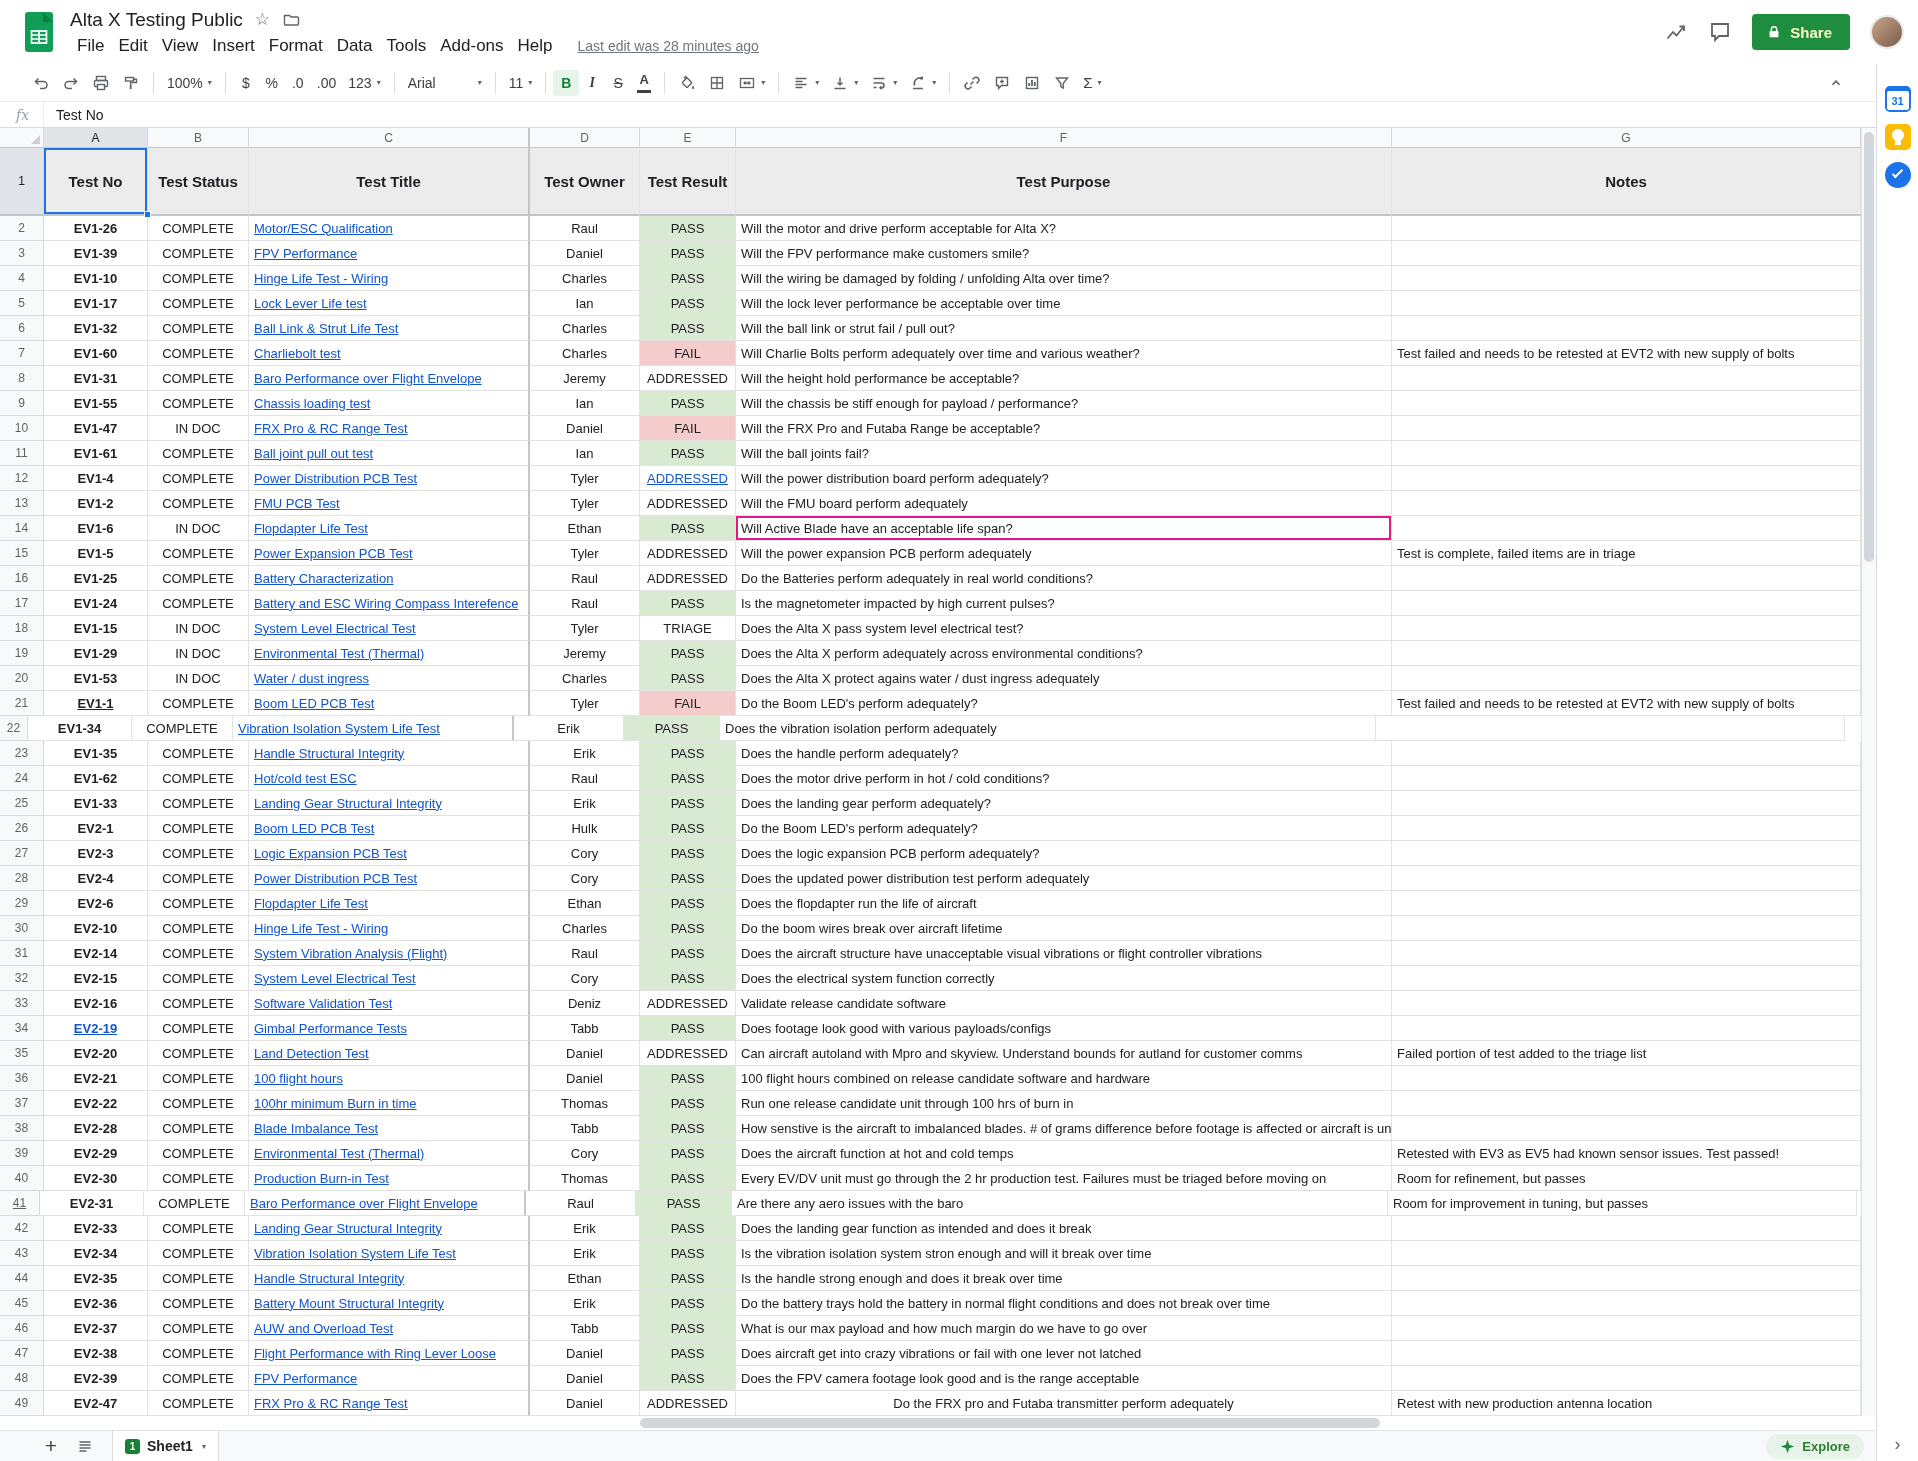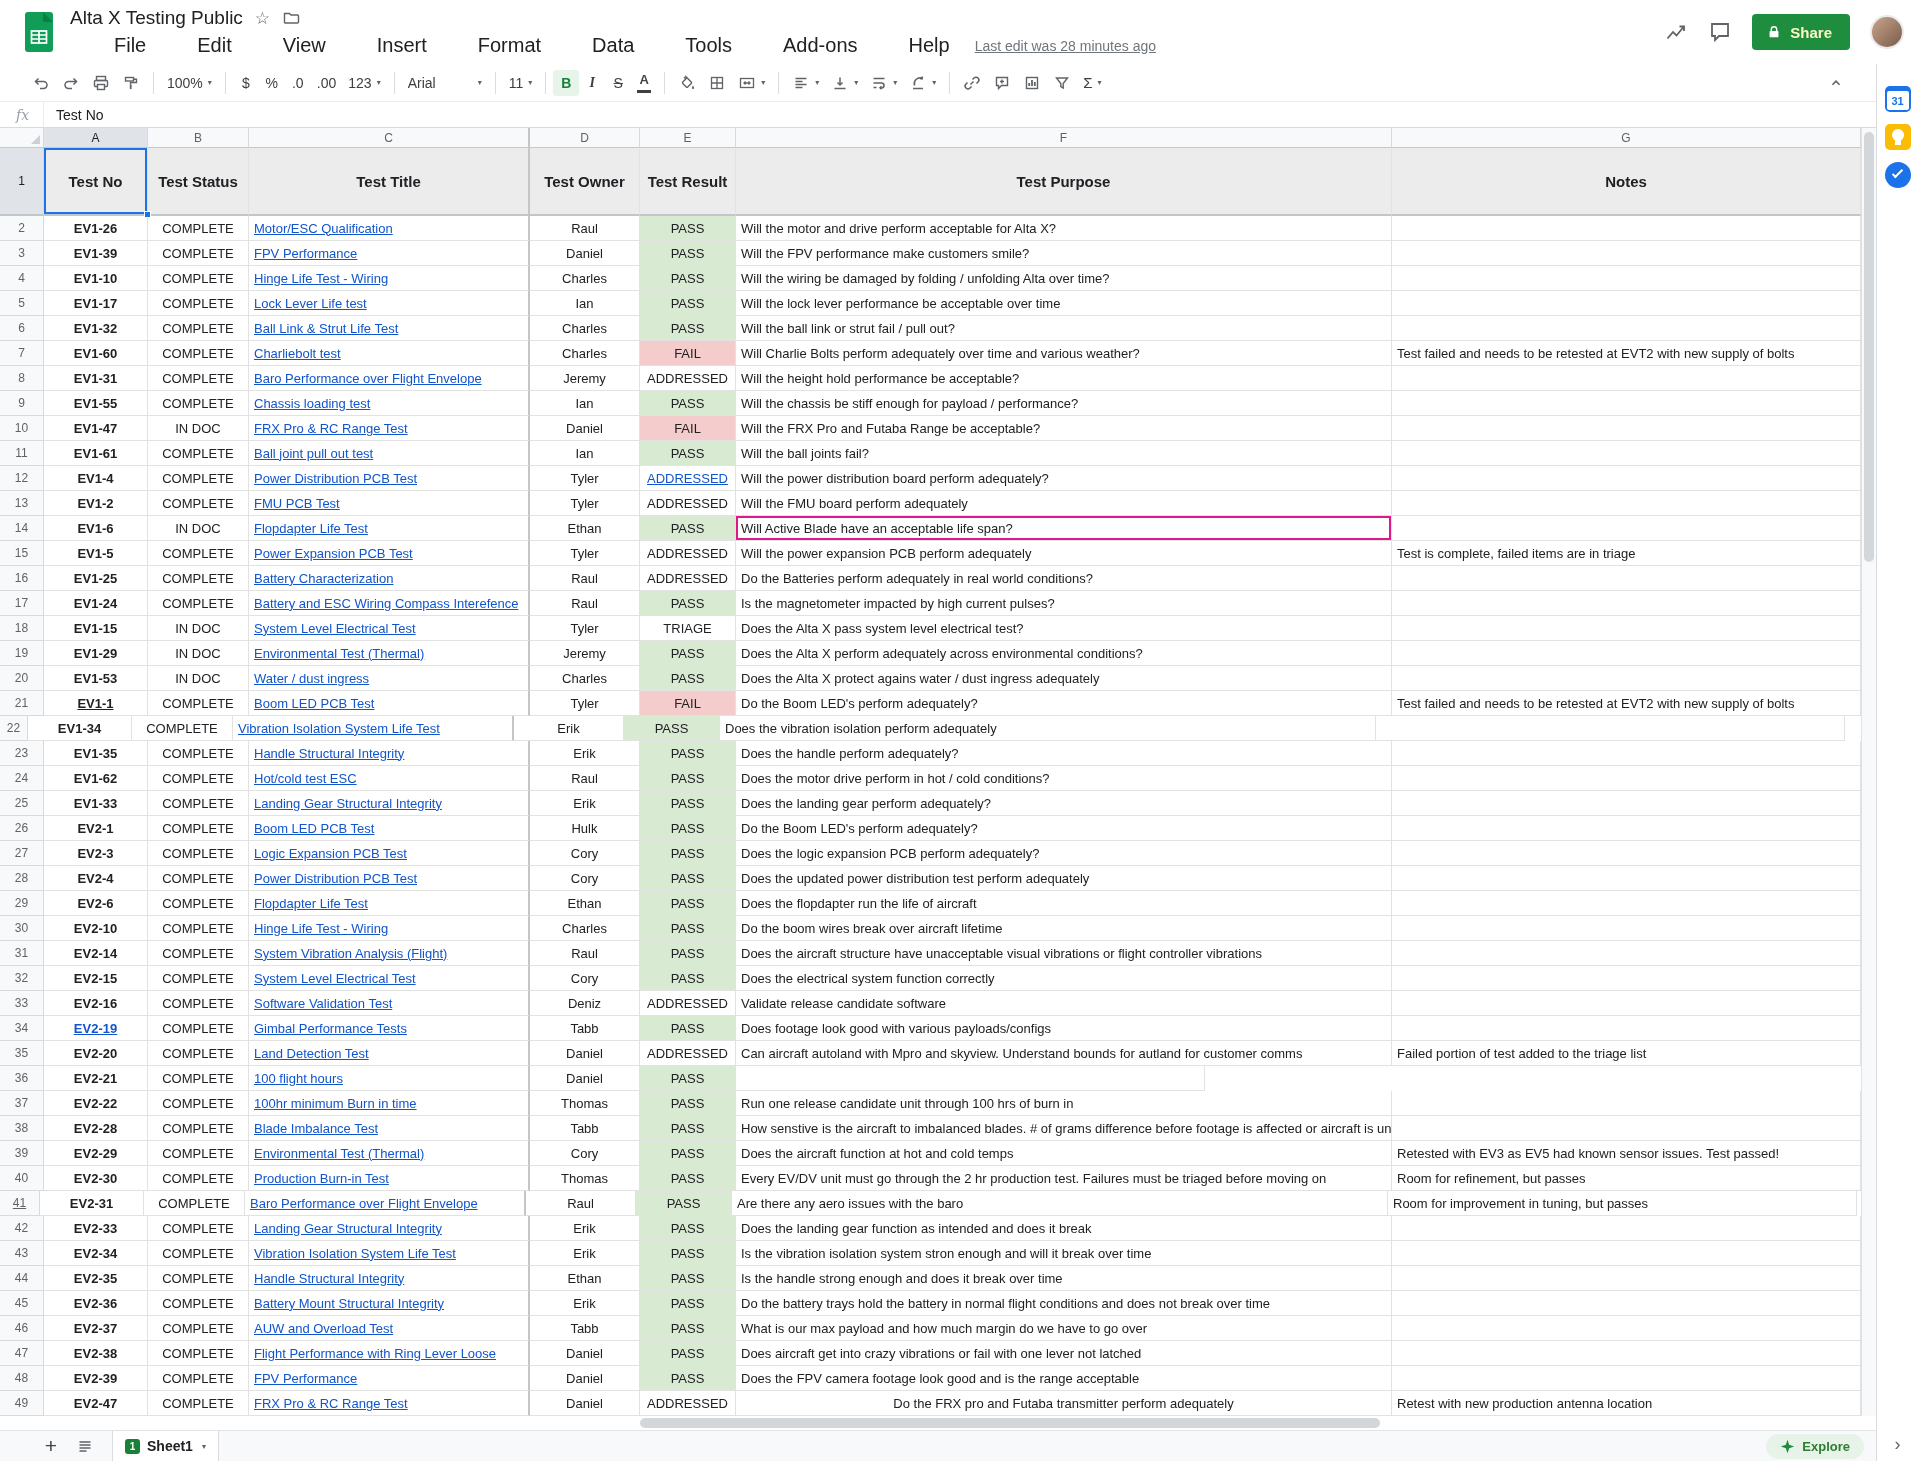--- a/index.html
+++ b/index.html
@@ -11,21 +11,21 @@
   
   .topbar { position:absolute; left:0; top:0; width:1918px; height:64px; display:flex; align-items:center; background:#fff; }
   .logo { margin:0 16px 0 24px; display:flex; align-items:center; }
   .tblock { display:flex; flex-direction:column; justify-content:center; }
   .trow { display:flex; align-items:center; gap:12px; height:26px; }
   .doctitle { font-size:19px; color:#202124; }
   .star { color:#5f6368; font-size:17px; line-height:1; }
   .iconbtn { display:flex; align-items:center; justify-content:center; }
   .menubar { display:flex; align-items:center; margin-top:1px; }
   .menus { display:flex; }
-  .menu-item { padding:2px 7px; font-size:20px; color:#202124; border-radius:4px;margin-left:37px; }
+  .menu-item { padding:2px 7px; font-size:17px; color:#202124; border-radius:4px; }
   .lastedit { margin-left:18px; color:#70757a; font-size:14px; text-decoration:underline; cursor:pointer; }
   .topright { position:absolute; right:14px; top:0; height:64px; display:flex; align-items:center; gap:20px; }
   .share { background:#1e8e3e; color:#fef9c3; border-radius:4px; height:36px; padding:0 18px 0 14px; display:flex; align-items:center; gap:8px; font-size:15px; font-weight:bold; }
   .avatar { width:34px; height:34px; border-radius:50%; background:linear-gradient(135deg,#c9a48a,#7a5c49); border:2px solid #e8eaed; }
 
   
   .toolbar { position:absolute; left:0; top:64px; width:1876px; height:38px; display:flex; align-items:center; padding:0 26px; border-bottom:1px solid #ececec; background:#fff; }
   .tbtn { height:26px; min-width:26px; padding:0 6px; display:flex; align-items:center; justify-content:center; border-radius:3px; color:#444; font-size:14px; gap:3px; }
   .ttext { color:#3c4043; font-size:14px; }
   .boldb { font-weight:bold; }
@@ -1173,20 +1173,23 @@
           </div>
           <div class="cell dcell c2 fz" style="width: 281px;">
             <span class="ct lnk">100 flight hours</span>
           </div>
           <div class="cell dcell c3" style="width: 110px;">
             <span class="ct">Daniel</span>
           </div>
           <div class="cell dcell c4" style="width: 96px; background: rgb(217, 234, 211);">
             <span class="ct">PASS</span>
           </div>
+          <div class="cell dcell c5" style="width: 656px;">
+            <span class="ct">100 flight hours combined on release candidate software and hardware</span>
+          </div>
           <div class="cell dcell c6" style="width: 469px;">
             <span class="ct"></span>
           </div>
         </div>
         <div class="grow drow">
           <div class="cell rowhead" style="width: 44px;">37</div>
           <div class="cell dcell c0" style="width: 104px;">
             <span class="ct">EV2-22</span>
           </div>
           <div class="cell dcell c1" style="width: 101px;">

